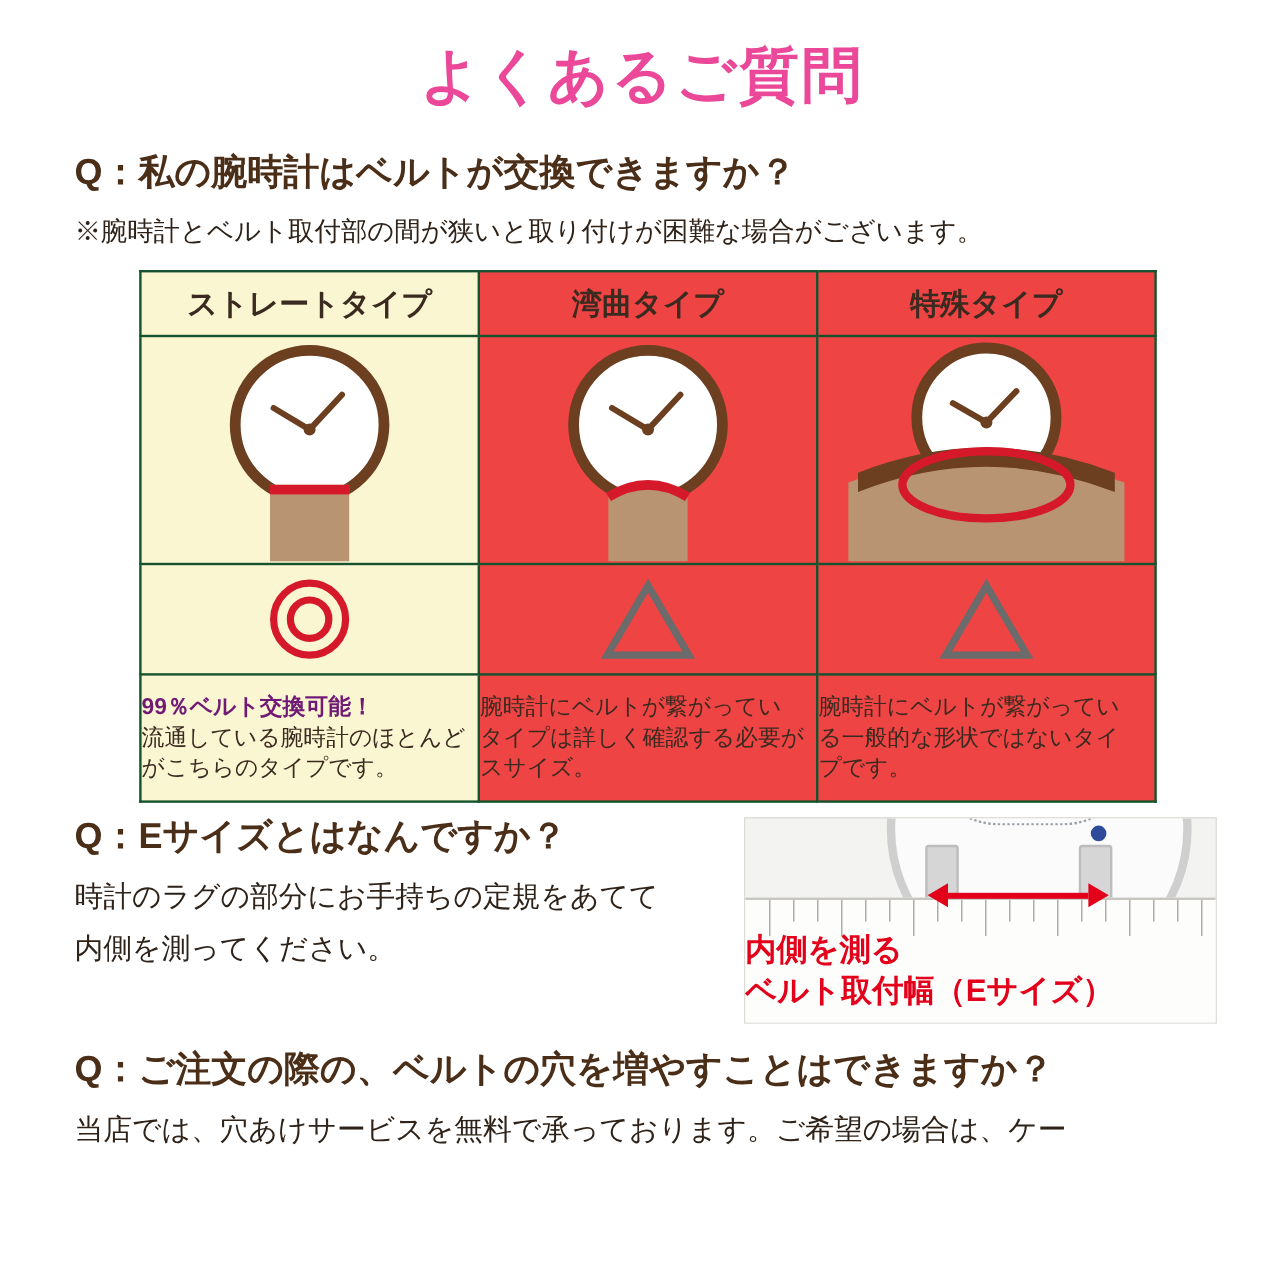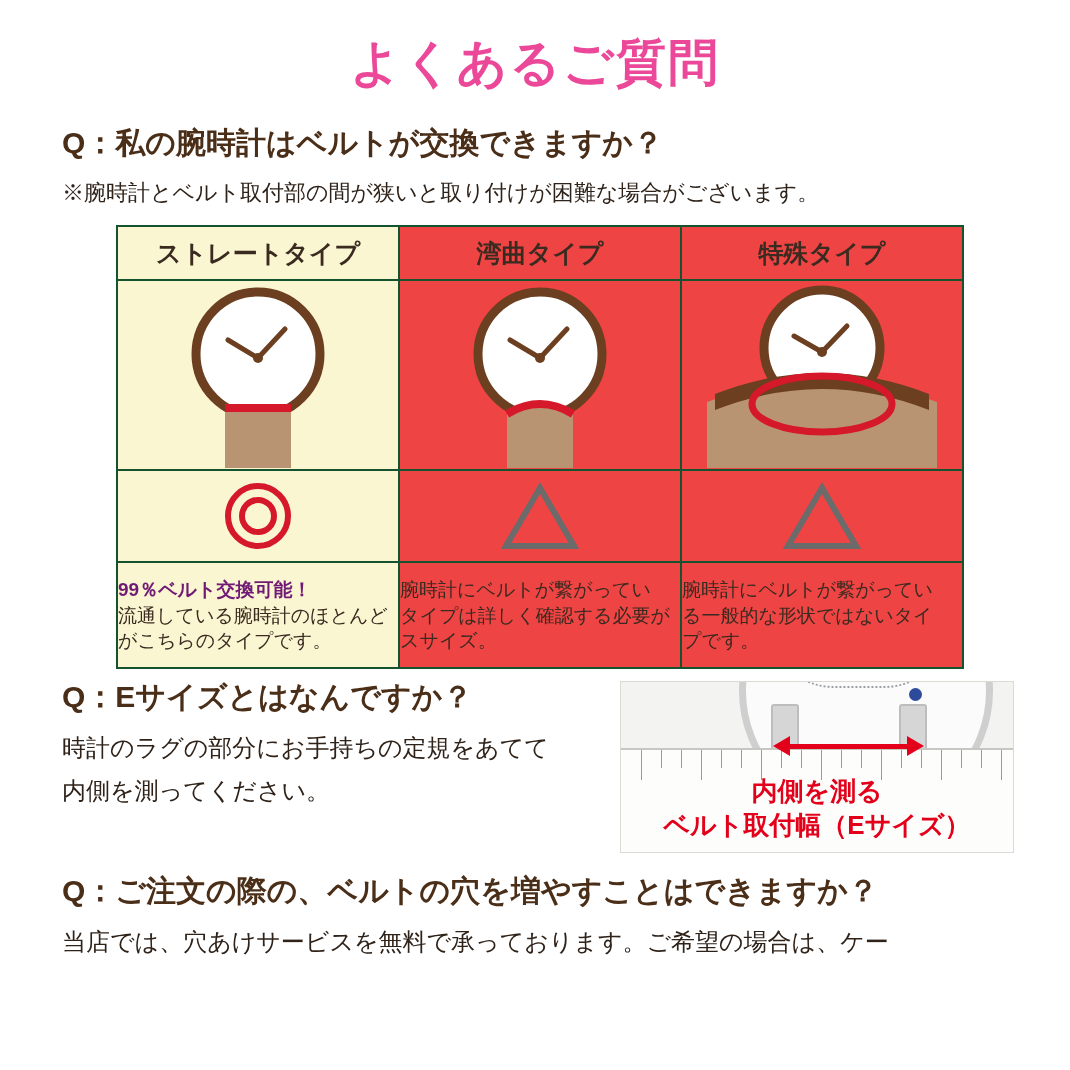--- a/index.html
+++ b/index.html
@@ -196,21 +196,20 @@
     border-right: 17px solid #e2001a;
   }
   .arrow-head.right {
     left: 286px;
     border-left: 17px solid #e2001a;
   }
   .photo-caption1,
   .photo-caption2 {
     position: absolute;
     width: 100%;
-    text-align: center;
     color: #e2001a;
     font-weight: bold;
     font-family: "Liberation Sans", sans-serif;
   }
   .photo-caption1 {
     top: 92px;
     font-size: 26px;
   }
   .photo-caption2 {
     top: 126px;

